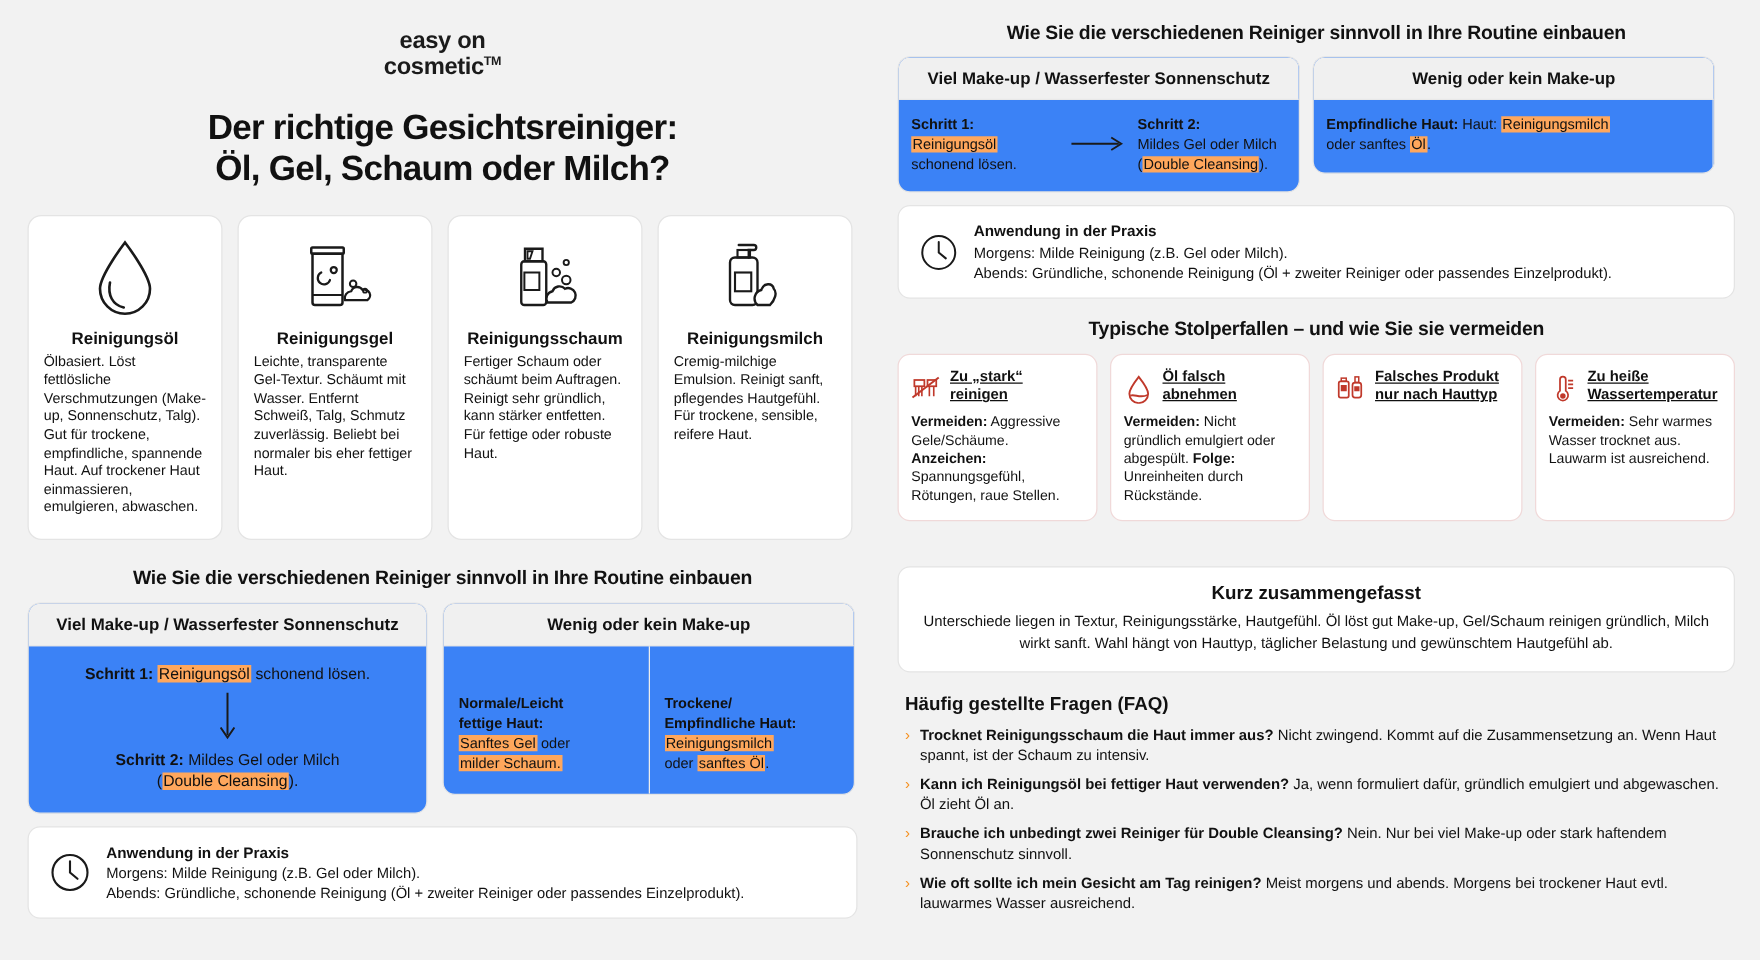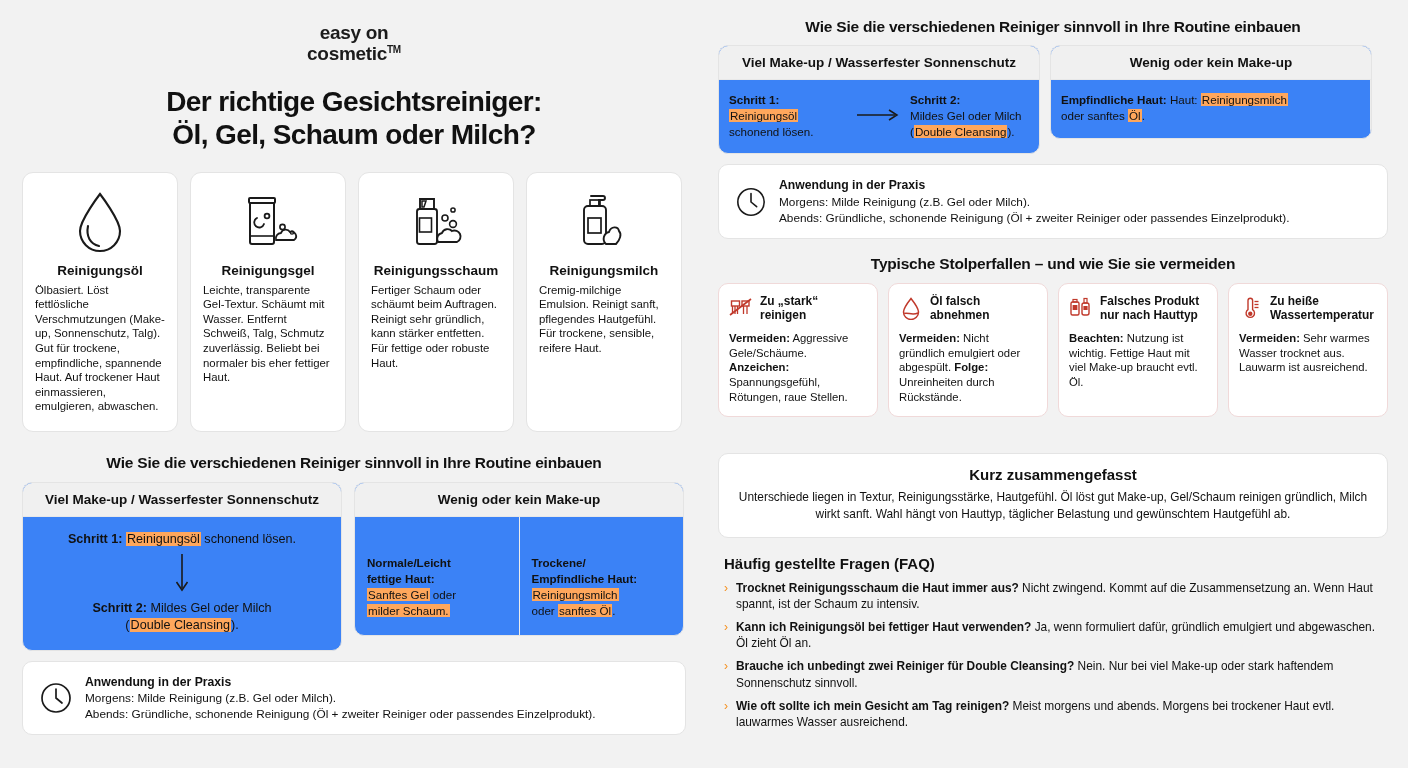--- a/index.html
+++ b/index.html
@@ -70,21 +70,21 @@
   .practice { margin-top: 10px; background:#fff; border:1px solid #e4e4e4; border-radius:10px;
               display:flex; align-items:center; gap: 12px; padding: 12px 16px; }
   .practice .txt { font-size: 11.8px; line-height:1.36; }
   .practice .txt .h { font-weight:700; font-size:12.2px; }
 
   
   .pit-head { text-align:center; font-size:15.5px; font-weight:700; margin-top: 16px; letter-spacing:-0.2px;}
   .pitfalls { display:flex; gap: 10px; margin-top: 10px; }
   .pit { flex:1; background:#fff; border:1px solid #f0d9d9; border-radius:10px;
          padding: 10px 10px 12px; min-height: 125px; }
-  .pit-top { display:flex; align-items:center; gap:7px; }
+  .pit-top { display:flex; align-items:flex-end; gap:7px;text-decoration:underline; }
   .pit-title { font-size:11.9px; font-weight:700; line-height:1.22; }
   .pit-body { font-size:11.3px; line-height:1.3; margin-top: 8px; }
   .pit-body b { font-weight:700; }
 
   
   .summary { margin-top: 36px; background:#fff; border:1px solid #e4e4e4; border-radius:10px;
              padding: 12px 18px 14px; text-align:center; }
   .summary .h { font-size:15px; font-weight:700; }
   .summary .p { font-size:11.9px; line-height:1.4; margin-top: 6px; }
 
@@ -363,23 +363,20 @@
               <rect x="13" y="7" width="7" height="12" rx="2" fill="none" stroke="#c0392b" stroke-width="1.4"></rect>
               <rect x="15" y="2.5" width="3" height="4.5" fill="none" stroke="#c0392b" stroke-width="1.2"></rect>
               <rect x="14.4" y="10" width="4.2" height="4" fill="#c0392b"></rect>
             </svg>
           </span>
           <span class="pit-title">
             <span>Falsches Produkt</span><br>
             <span>nur nach Hauttyp</span>
           </span>
         </div>
-        <div class="pit-body">
-          <b>Beachten:</b><span> Nutzung ist wichtig. Fettige Haut mit viel Make-up braucht evtl. Öl.</span>
-        </div>
       </div>
 
       <div class="pit">
         <div class="pit-top">
           <span>
             <svg width="24" height="24" viewBox="0 0 24 24">
               <path d="M9 4.5 a2.3 2.3 0 0 1 4.6 0 v9.2 a4.2 4.2 0 1 1 -4.6 0 Z" fill="none" stroke="#c0392b" stroke-width="1.4"></path>
               <circle cx="11.3" cy="17.8" r="2.2" fill="#c0392b"></circle>
               <line x1="15.5" y1="5.5" x2="19.5" y2="5.5" stroke="#c0392b" stroke-width="1.3"></line>
               <line x1="15.5" y1="8.5" x2="19.5" y2="8.5" stroke="#c0392b" stroke-width="1.3"></line>

